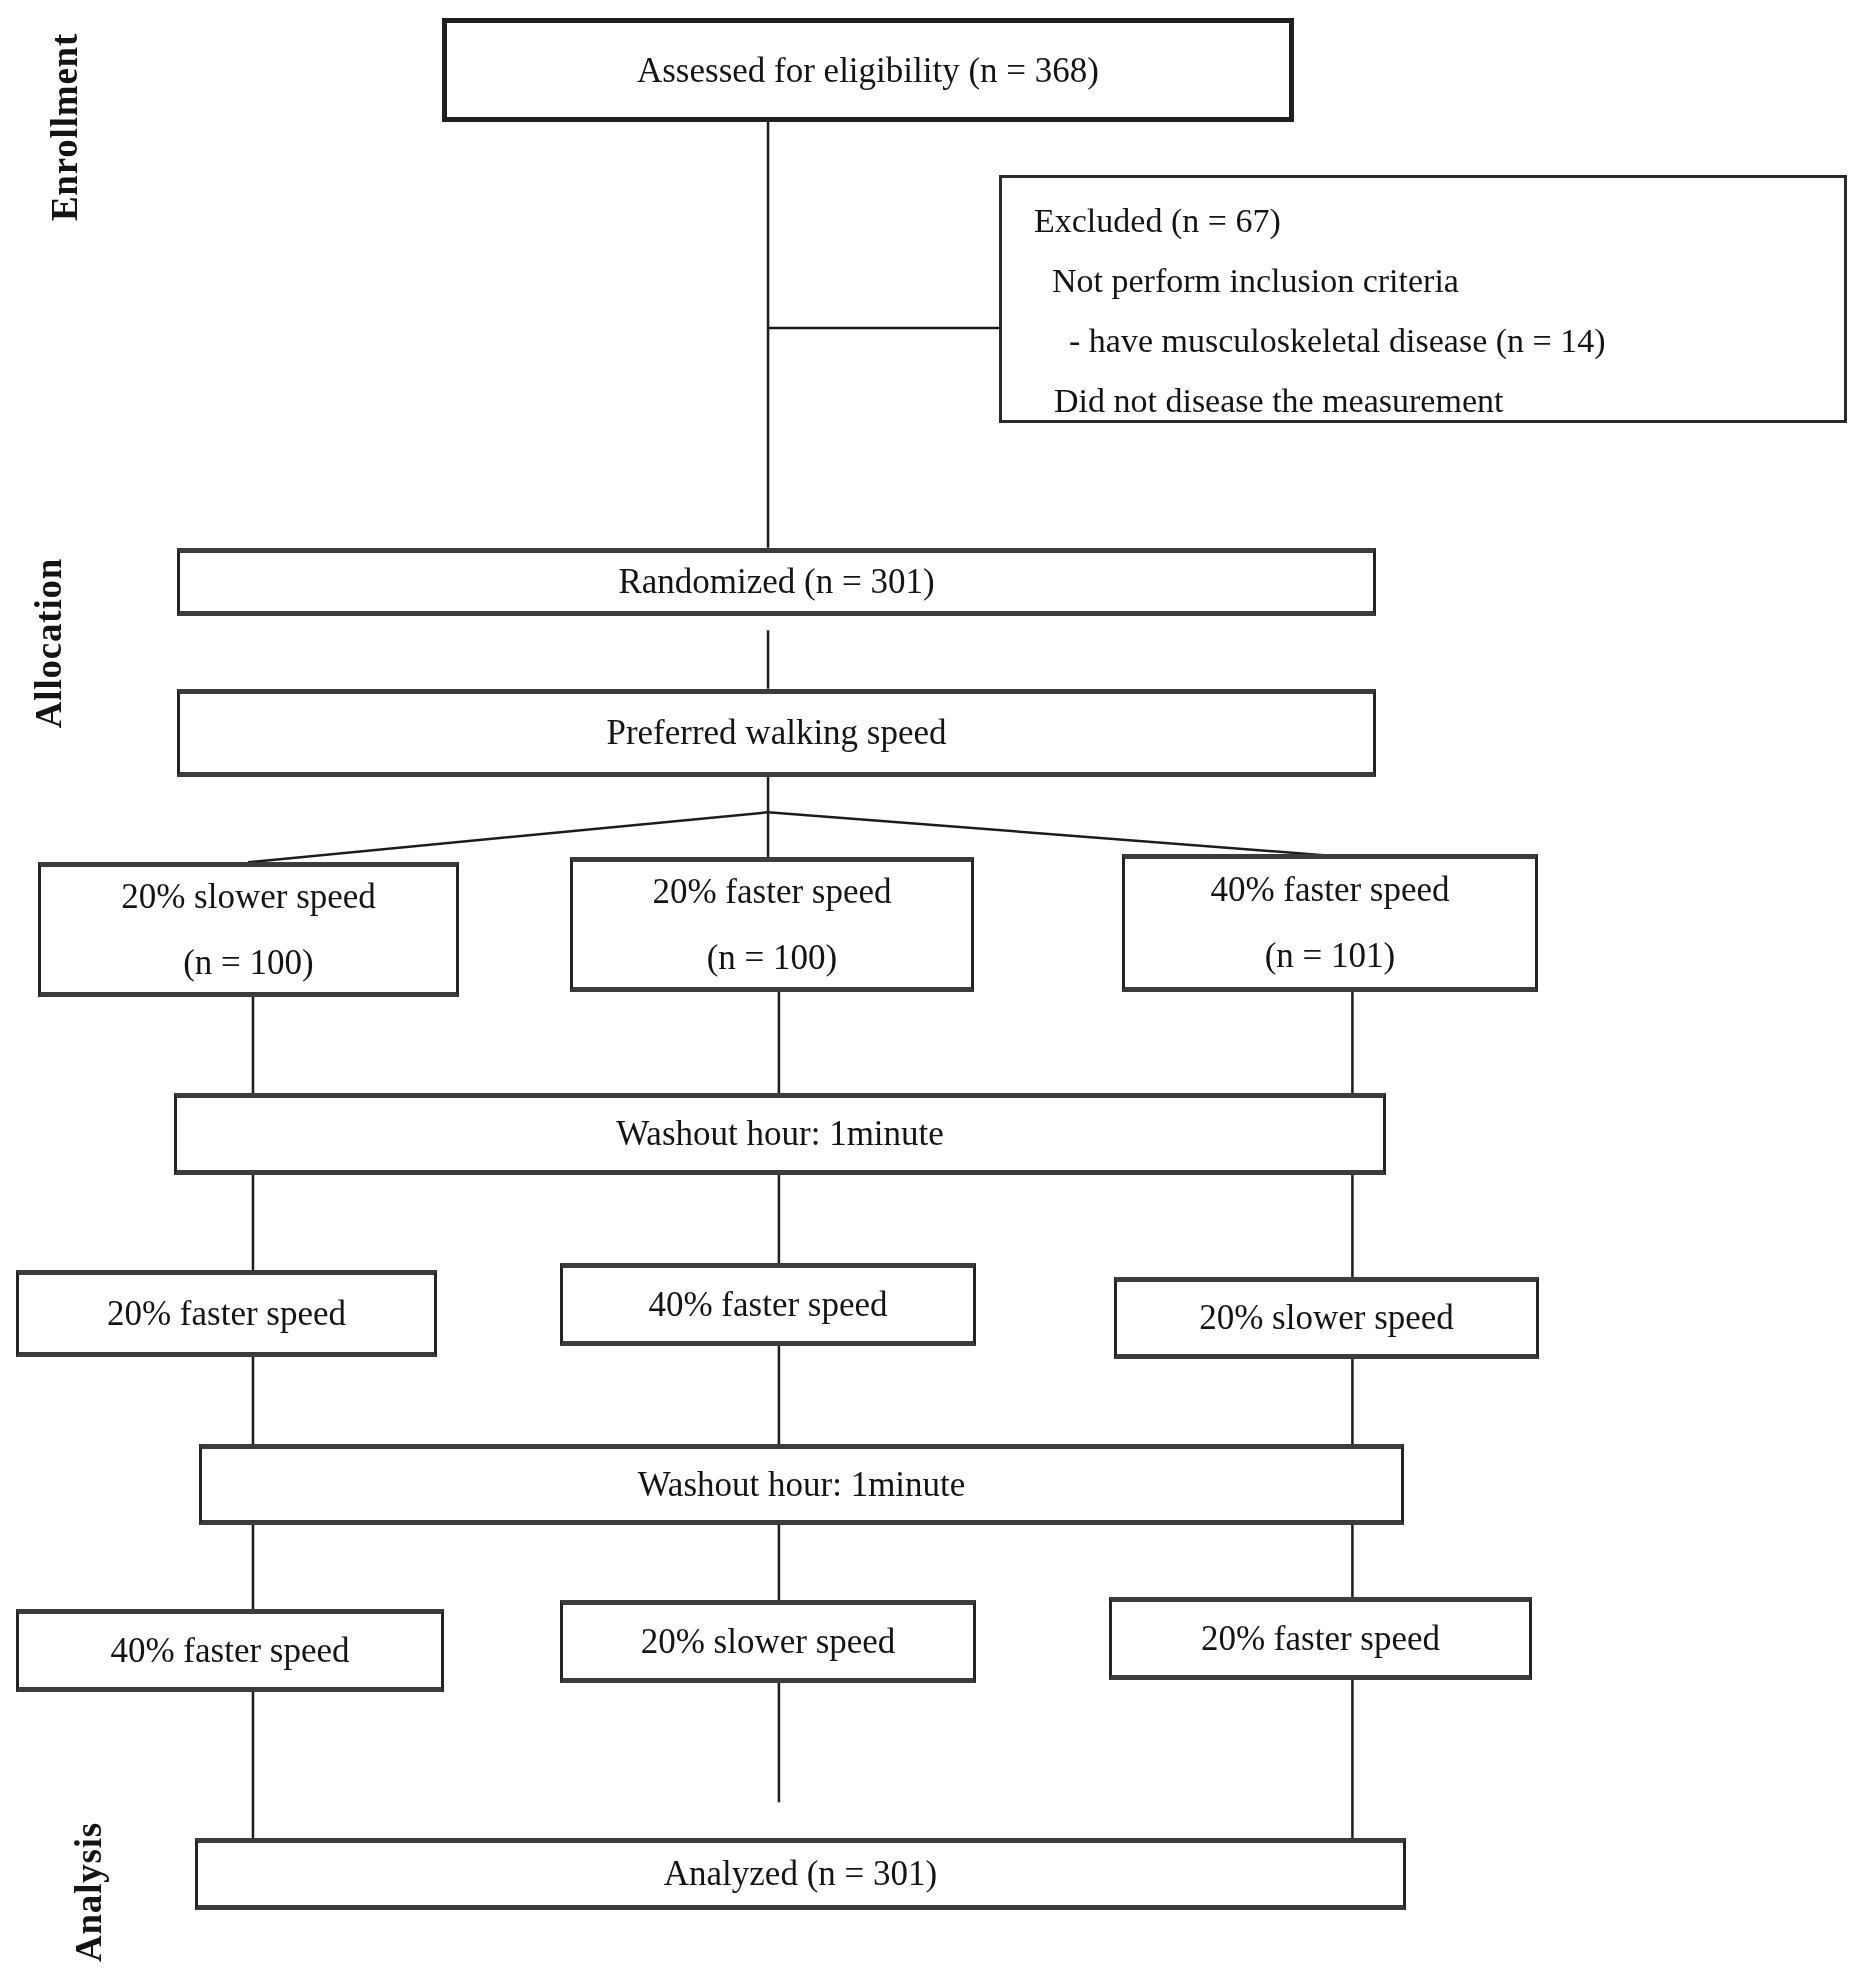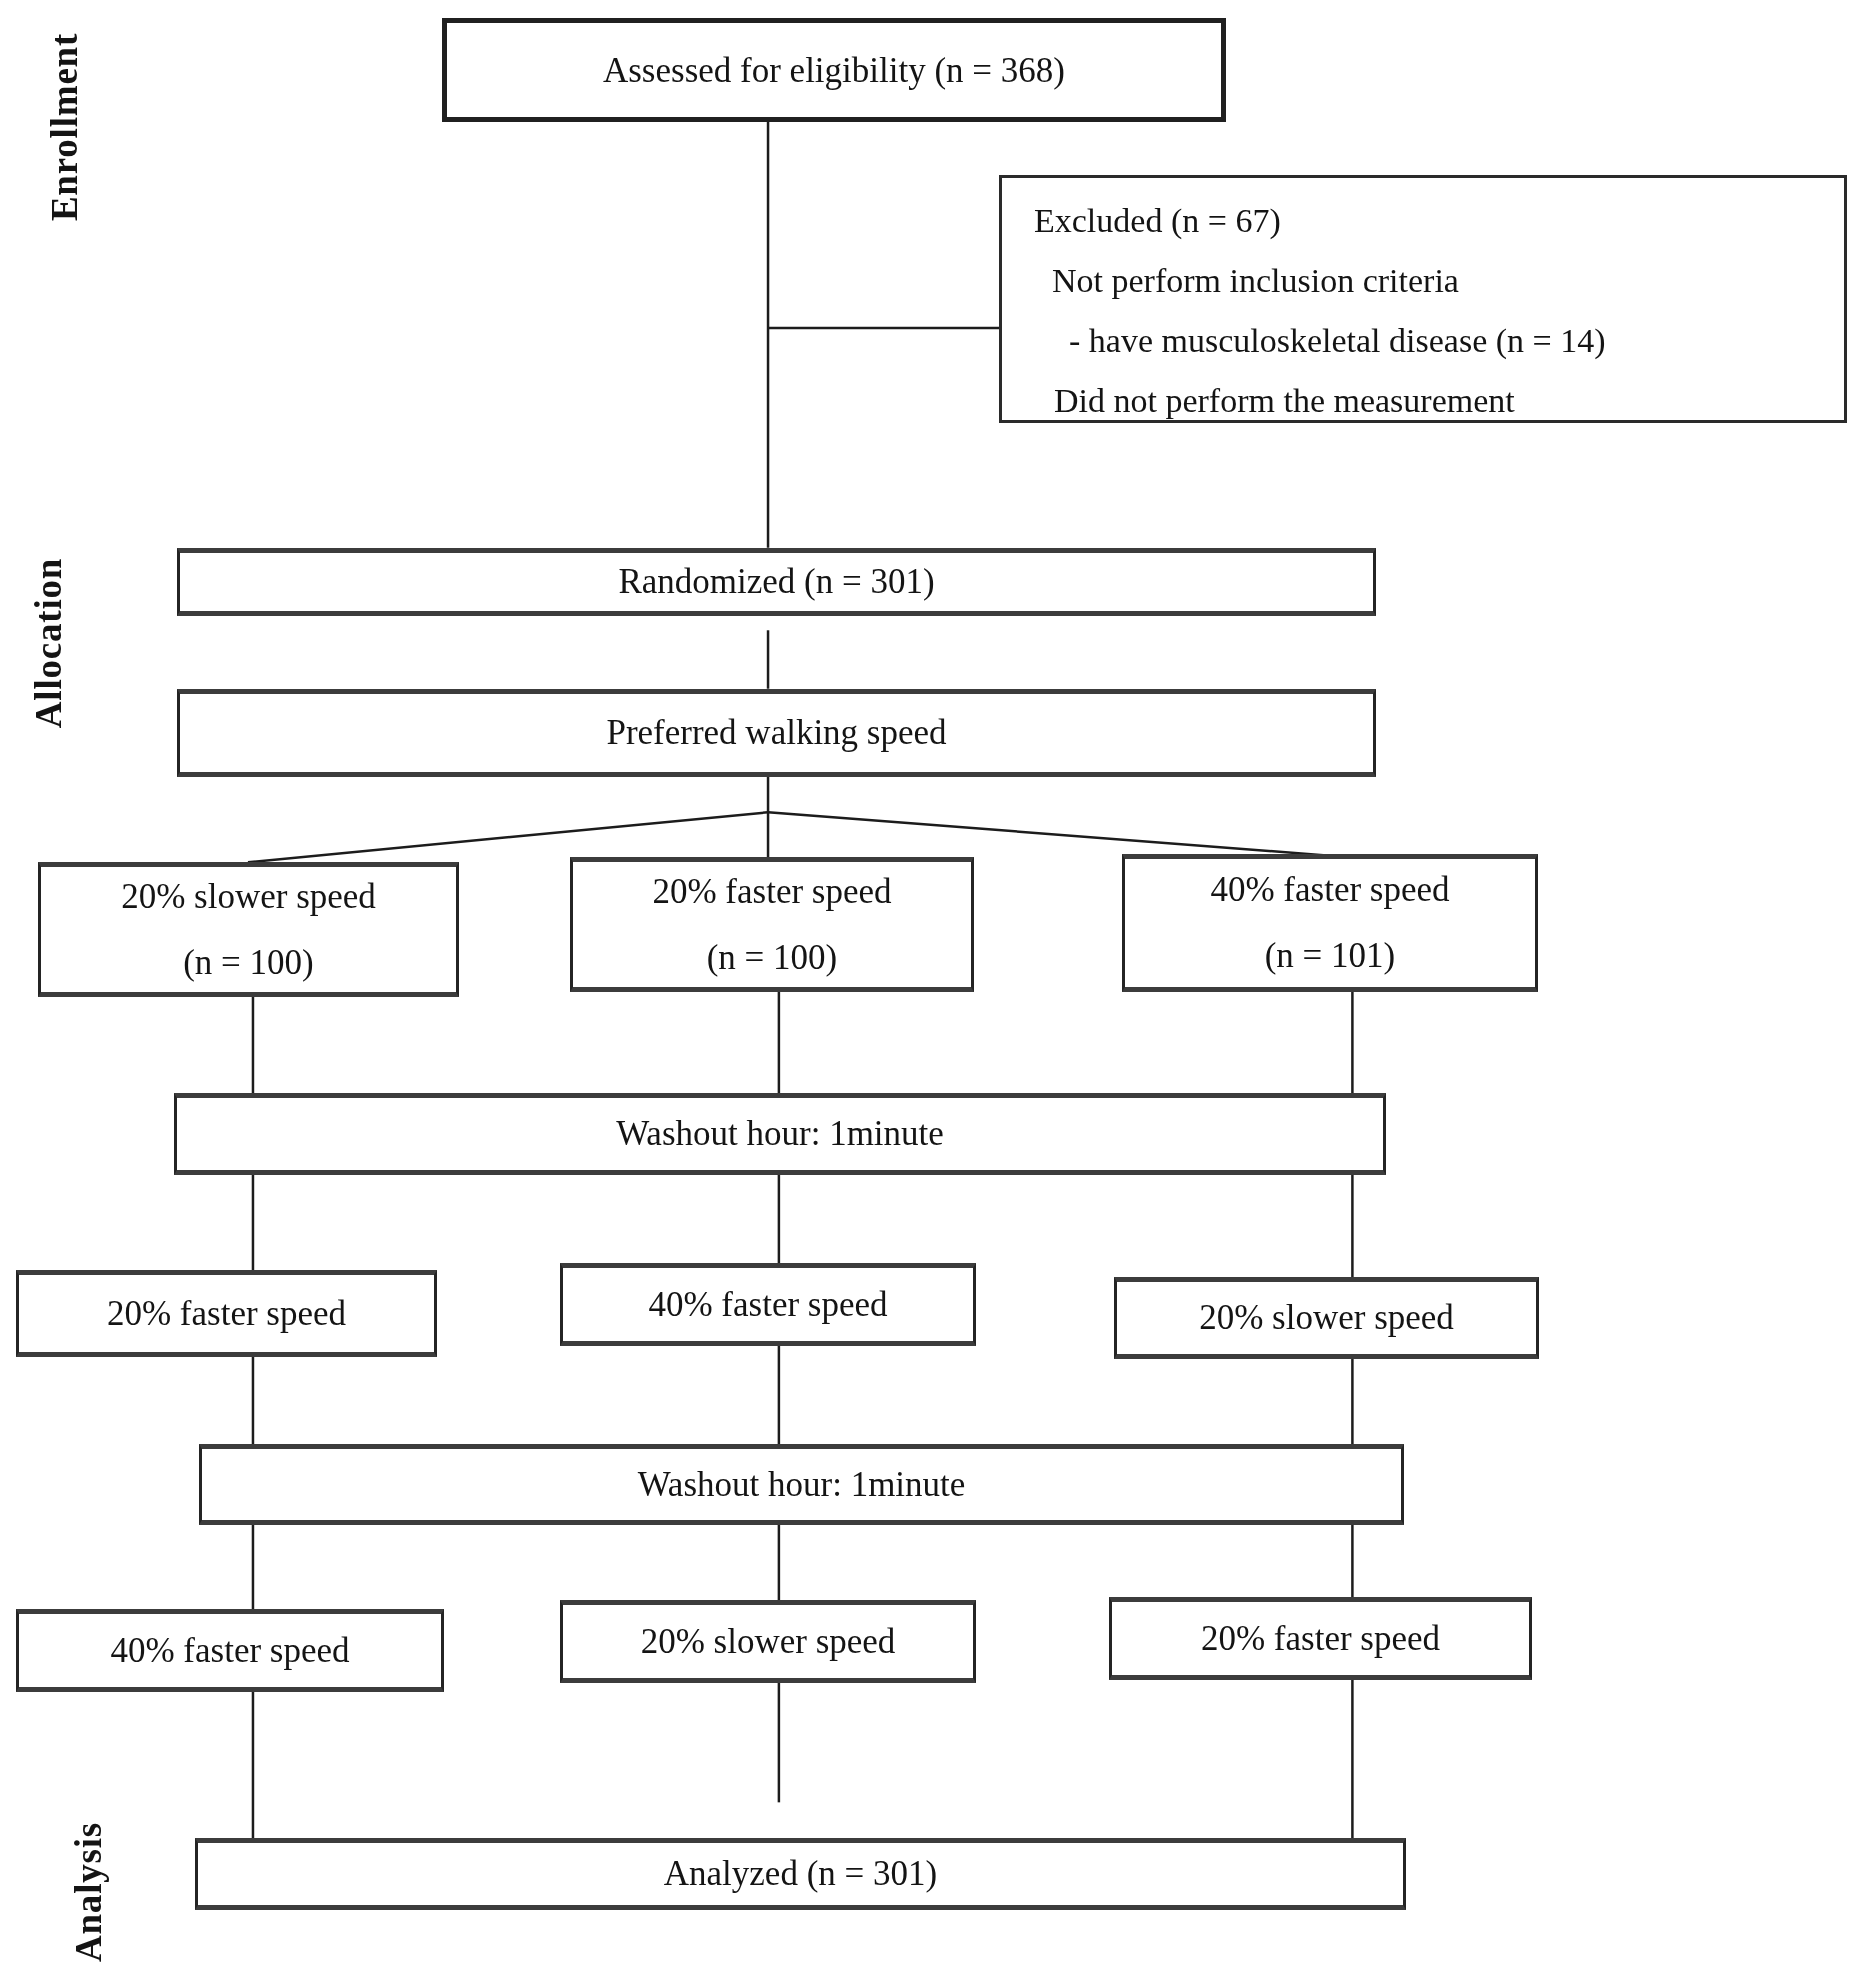--- a/index.html
+++ b/index.html
@@ -72,29 +72,29 @@
   <div class="stage-label" style="left:64px;top:127px;">
     <span>Enrollment</span>
   </div>
   <div class="stage-label" style="left:48px;top:643px;">
     <span>Allocation</span>
   </div>
   <div class="stage-label" style="left:88px;top:1892px;">
     <span>Analysis</span>
   </div>
 
-  <div class="box box--heavy" style="left:442px;top:18.4px;width:784px;height:104px;">
+  <div class="box box--heavy" style="left:442px;top:18.4px;width:852px;height:104px;">
     <span>Assessed for eligibility (n = 368)</span>
   </div>
 
   <div class="box box--excluded" style="left:999px;top:175px;width:848px;height:248px;">
     <div class="exline" style="padding-left:32px;">Excluded (n = 67)</div>
     <div class="exline" style="padding-left:50px;">Not perform inclusion criteria</div>
     <div class="exline" style="padding-left:67px;">- have musculoskeletal disease (n = 14)</div>
-    <div class="exline" style="padding-left:52px;">Did not perform the measurement</div>
+    <div class="exline" style="padding-left:52px;">Did not disease the measurement</div>
     <div class="exline" style="padding-left:92px;">procedures (n = 56)</div>
   </div>
 
   <div class="box box--hbar" style="left:177px;top:548px;width:1199px;height:68px;">
     <span>Randomized (n = 301)</span>
   </div>
 
   <div class="box box--hbar" style="left:177px;top:689px;width:1199px;height:88px;">
     <span>Preferred walking speed</span>
   </div>

